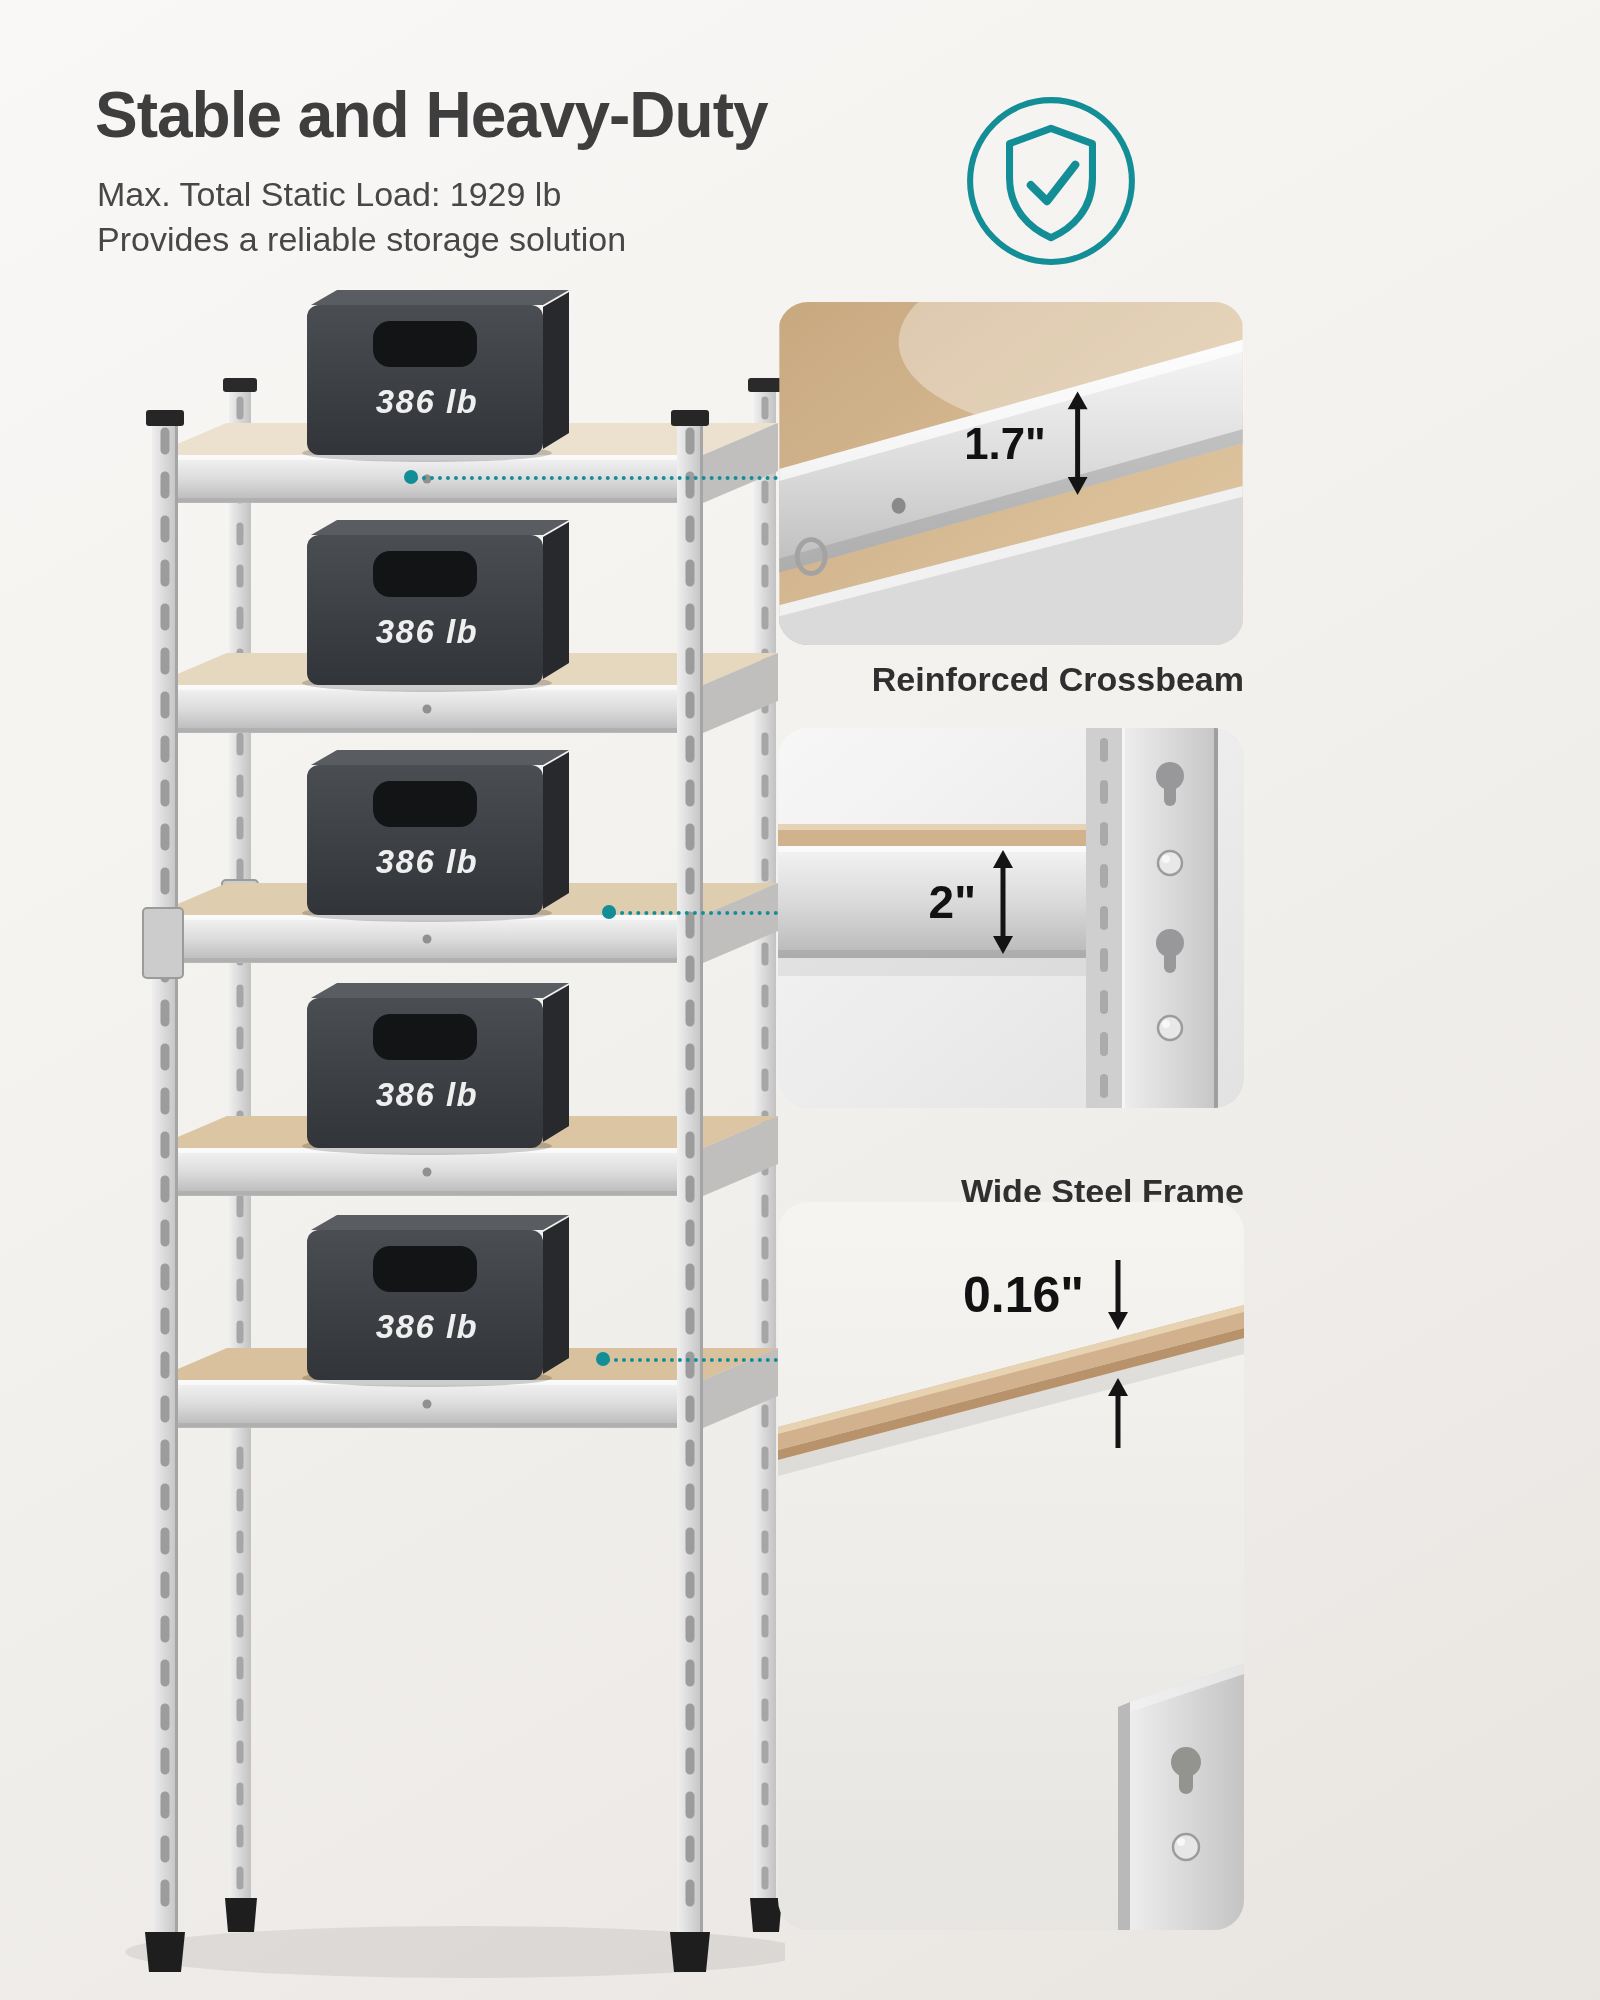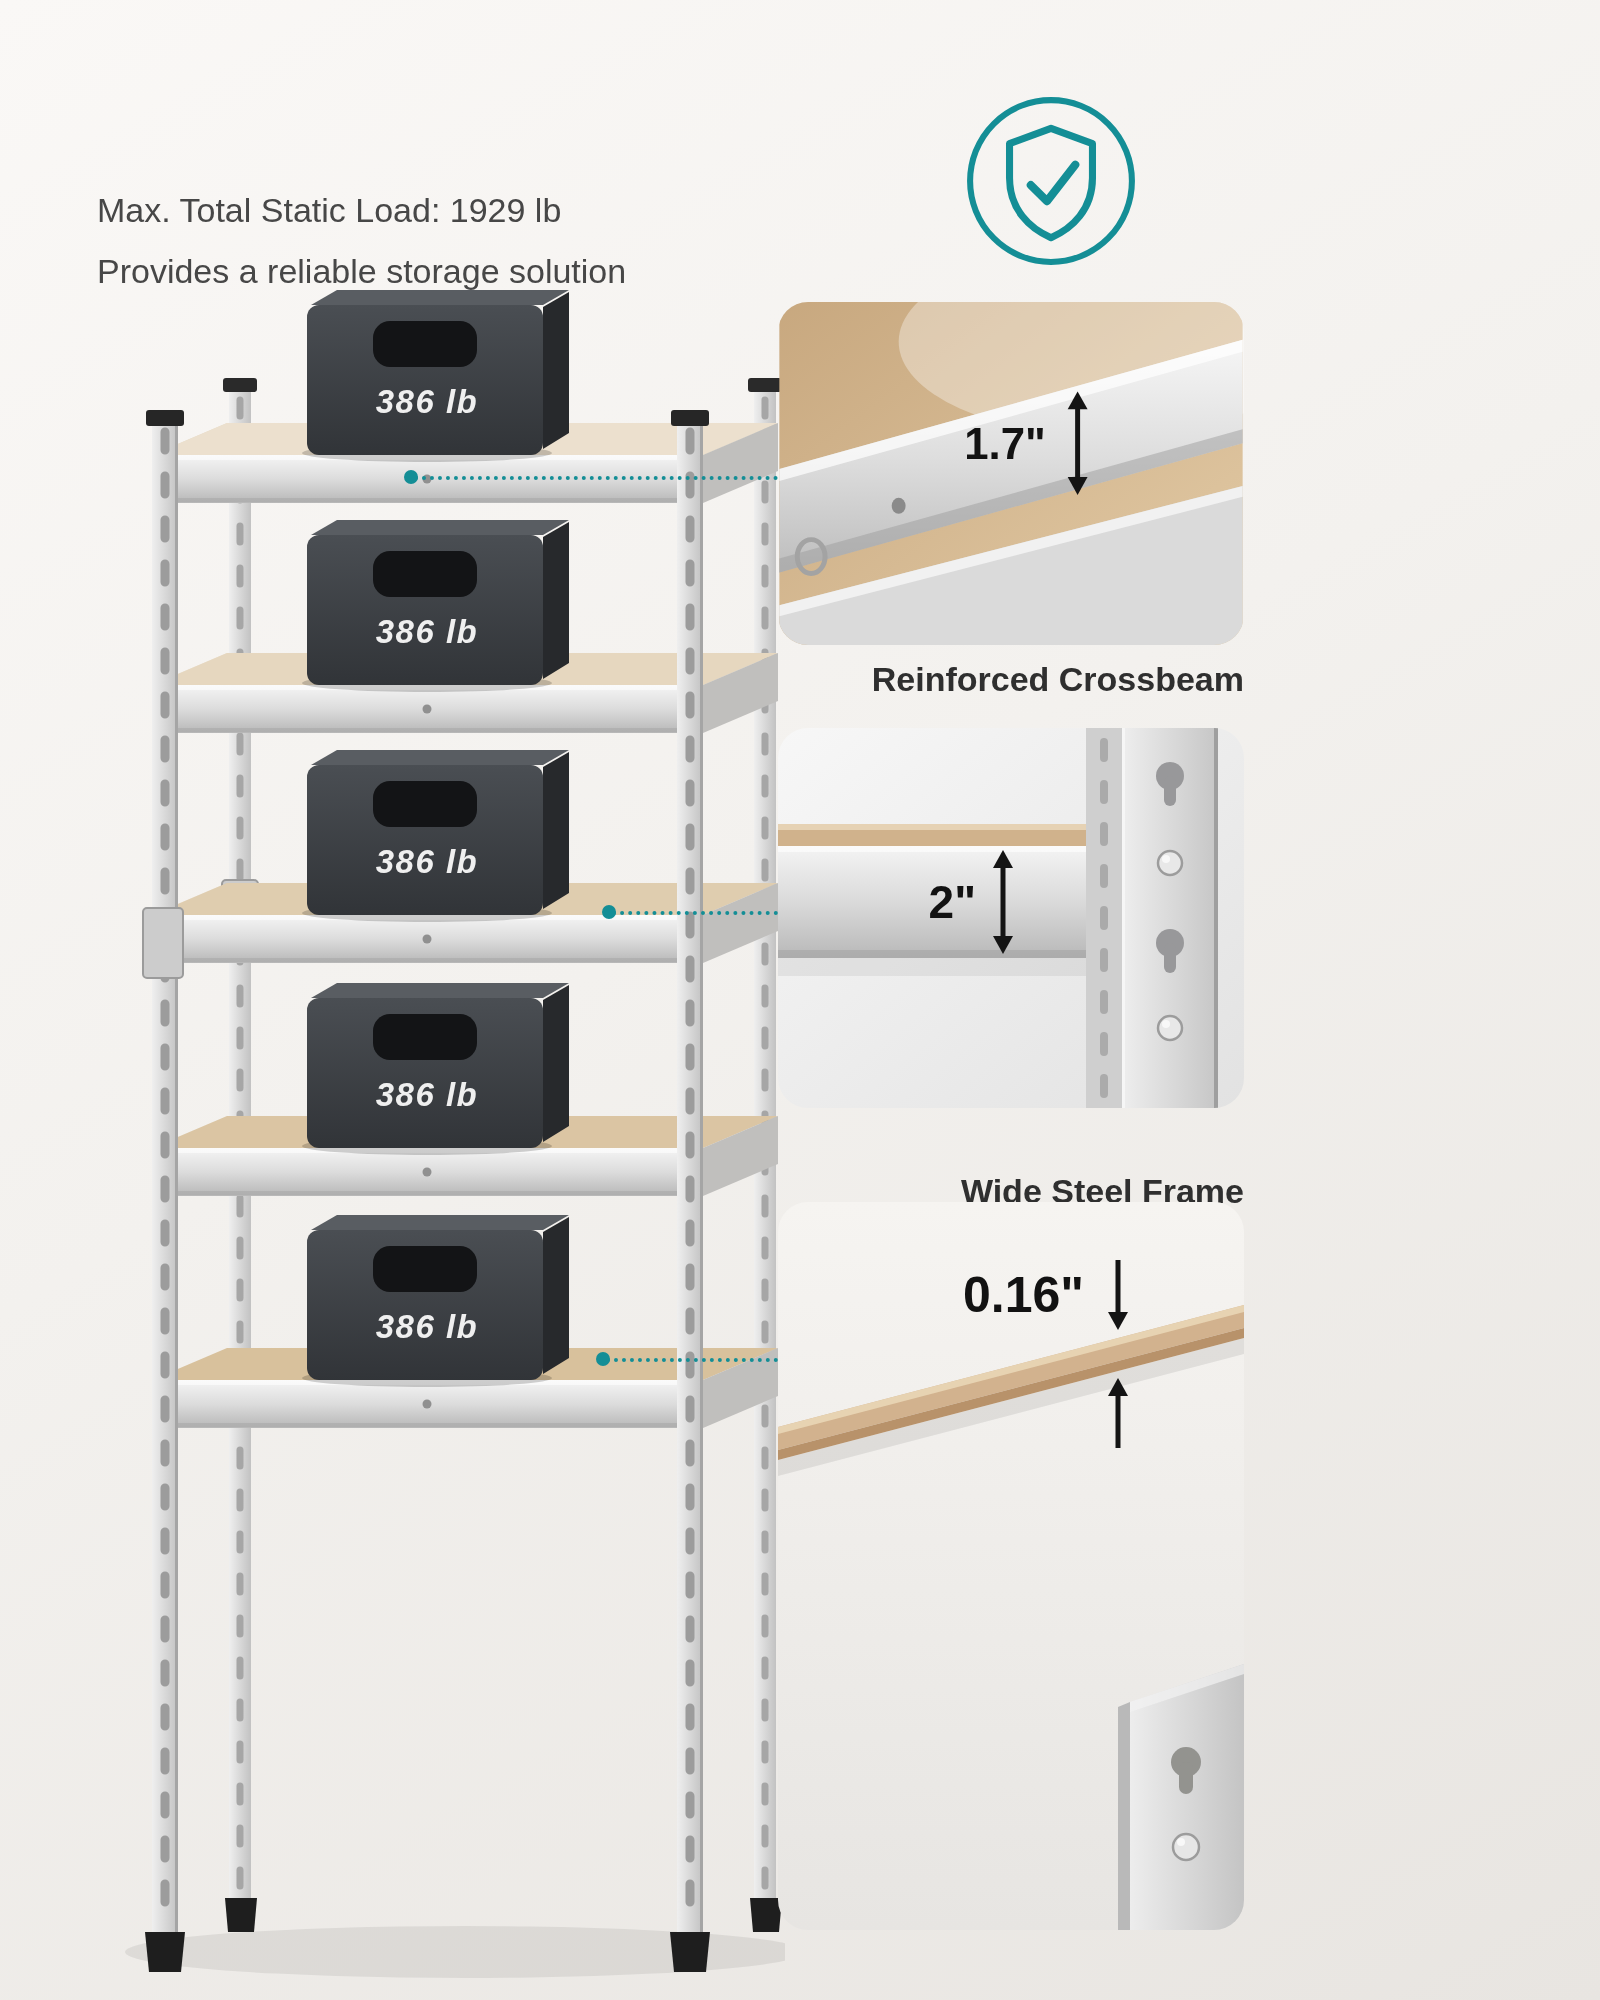--- a/index.html
+++ b/index.html
@@ -3,21 +3,21 @@
 <meta charset="utf-8">
 <style>
   html,body{margin:0;padding:0;}
   body{width:1600px;height:2000px;font-family:"Liberation Sans",sans-serif;}
   .canvas{position:relative;width:1600px;height:2000px;overflow:hidden;
     background:linear-gradient(150deg,#faf8f6 0%,#f3f1ee 45%,#e8e5e1 100%);}
   .title{position:absolute;left:95px;top:78px;margin:0;font-size:64px;font-weight:700;
     color:#3e3e3e;letter-spacing:-1px;}
   .subtitle{position:absolute;left:97px;top:172px;margin:0;font-size:34px;line-height:1.32;
     color:#474747;}
-  .subtitle span{display:block;margin-top:16px;}
+  .subtitle span{display:block;}
   .badge{position:absolute;left:962px;top:92px;width:178px;height:178px;color:var(--accent-teal,#148e96);}
   .shelf-illustration{position:absolute;left:85px;top:280px;width:700px;height:1700px;font-style:italic;}
   .card{position:absolute;width:466px;border-radius:30px;overflow:hidden;}
   .card svg{display:block;}
   #card1{left:778px;top:302px;height:343px;}
   #card2{left:778px;top:728px;height:380px;}
   #card3{left:778px;top:1202px;height:728px;}
   .caption{position:absolute;left:778px;width:466px;text-align:right;
     font-size:34px;font-weight:700;color:#2f2f2f;}
   #caption1{top:660px;}
@@ -33,20 +33,21 @@
   #dot3{left:596px;top:1352px;}
   svg text{font-family:"Liberation Sans",sans-serif;}
   .measure-text{font-weight:700;fill:#121212;}
   .weight-text{font-weight:700;fill:#efefef;letter-spacing:1.5px;}
 </style>
 </head>
 <body>
 
 <div class="canvas">
 
+  <h1 class="title">Stable and Heavy-Duty</h1>
   <p class="subtitle">
     <span>Max. Total Static Load: 1929 lb</span>
     <span>Provides a reliable storage solution</span>
   </p>
 
   <div class="badge">
     <svg viewBox="0 0 176 176" width="178" height="178">
       <circle cx="88" cy="88" r="80" fill="none" stroke="currentColor" stroke-width="6"></circle>
       <path d="M88 36 L129 51 V85 C129 116 109 135 88 144 C67 135 47 116 47 85 V51 Z" fill="none" stroke="currentColor" stroke-width="7" stroke-linejoin="round"></path>
       <polyline points="68,92 84,108 112,72" fill="none" stroke="currentColor" stroke-width="8" stroke-linecap="round" stroke-linejoin="round"></polyline>

